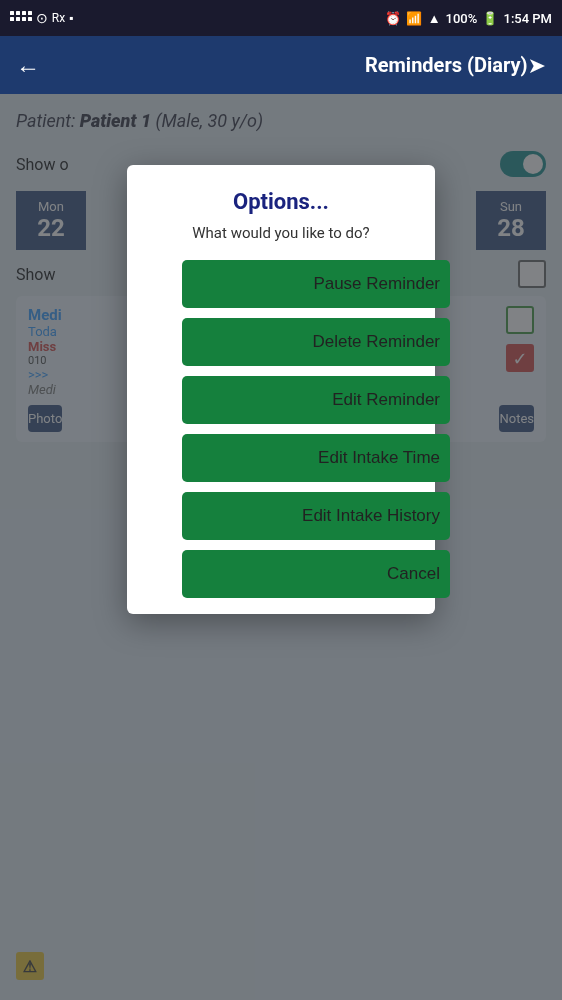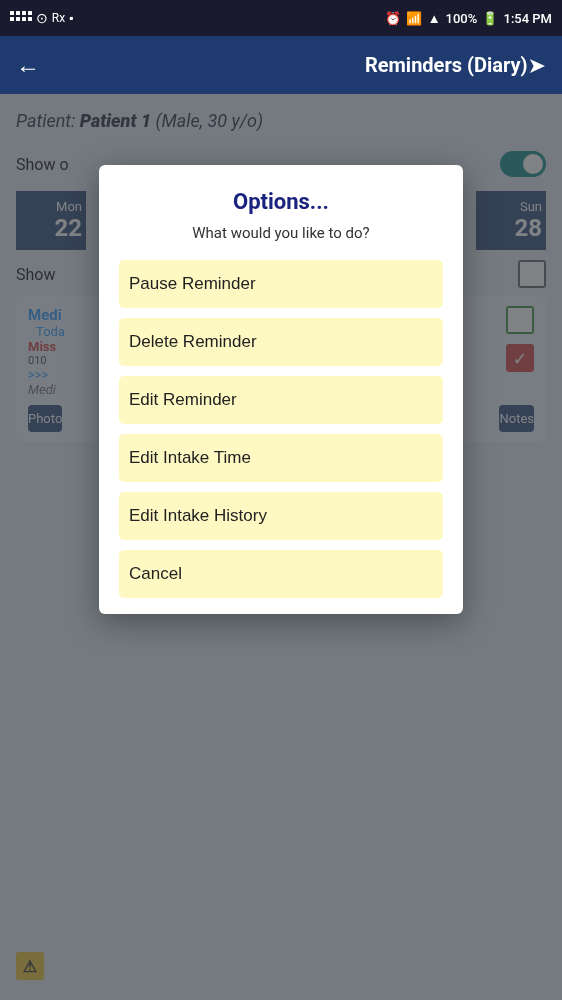--- a/index.html
+++ b/index.html
@@ -95,41 +95,41 @@
       width: 20px;
       height: 20px;
       background: white;
       border-radius: 50%;
     }
     .cal-day {
       background: #1e3a6e;
       color: white;
       flex: 1;
       padding: 8px 4px;
-      text-align: right;
+      text-align: center;
       font-size: 13px;
     }
     .cal-day-num { font-size: 24px; font-weight: bold; }
     .cal-day:not(:first-child):not(:last-child) { opacity: 0; }
 
     .show-row2 {
       display: flex;
       align-items: center;
       justify-content: space-between;
       margin-bottom: 8px;
     }
 
     .med-card {
       background: #e8f0f8;
       border-radius: 6px;
       padding: 10px 12px;
       margin-bottom: 10px;
     }
     .med-name { color: #1e90ff; font-size: 15px; font-weight: bold; }
-    .med-today { color: #1e90ff; font-size: 13px; margin-left: 8px; }
+    .med-today { color: #1e90ff; font-size: 13px; }
     .med-miss { color: #cc3333; font-size: 13px; font-weight: bold; }
     .med-num { color: #333; font-size: 11px; }
     .med-arrows { color: #1e90ff; font-size: 13px; }
     .med-label { color: #666; font-size: 13px; font-style: italic; }
 
     .card-actions {
       display: flex;
       justify-content: space-between;
       margin-top: 8px;
     }
@@ -163,21 +163,21 @@
       left: 0; right: 0; bottom: 0;
       background: rgba(0,0,0,0.45);
     }
 
     
     .dialog {
       position: absolute;
       top: 165px;
       left: 50%;
       transform: translateX(-50%);
-      width: 364px;
+      width: 308px;
       background: white;
       border-radius: 6px;
       padding: 24px 20px 16px;
       z-index: 10;
       box-shadow: 0 8px 32px rgba(0,0,0,0.35);
     }
     .dialog-title {
       text-align: center;
       font-size: 22px;
       font-weight: bold;
@@ -186,29 +186,30 @@
     }
     .dialog-subtitle {
       text-align: center;
       font-size: 15px;
       color: #333;
       margin-bottom: 18px;
     }
     .dialog-btn {
       display: block;
       width: 100%;
-      background: #fef9c3;
+      background: #15803d;
       border: none;
       border-radius: 5px;
       padding: 14px 10px;
       font-size: 17px;
       color: #222;
       margin-bottom: 10px;
       cursor: pointer;
-      text-align: left;
+      text-align: right;
+      margin-left: 35px;
     }
     .dialog-btn:last-child { margin-bottom: 0; }
     .warning-icon {
       width: 28px; height: 28px;
       background: #e8c020;
       display: flex; align-items: center; justify-content: center;
       font-size: 16px; font-weight: bold; color: #222;
       border-radius: 3px;
     }
   </style>

